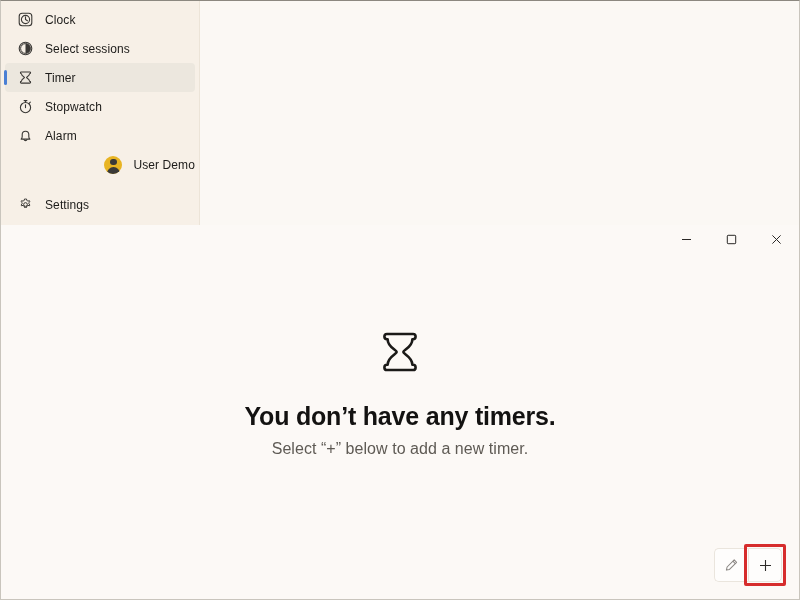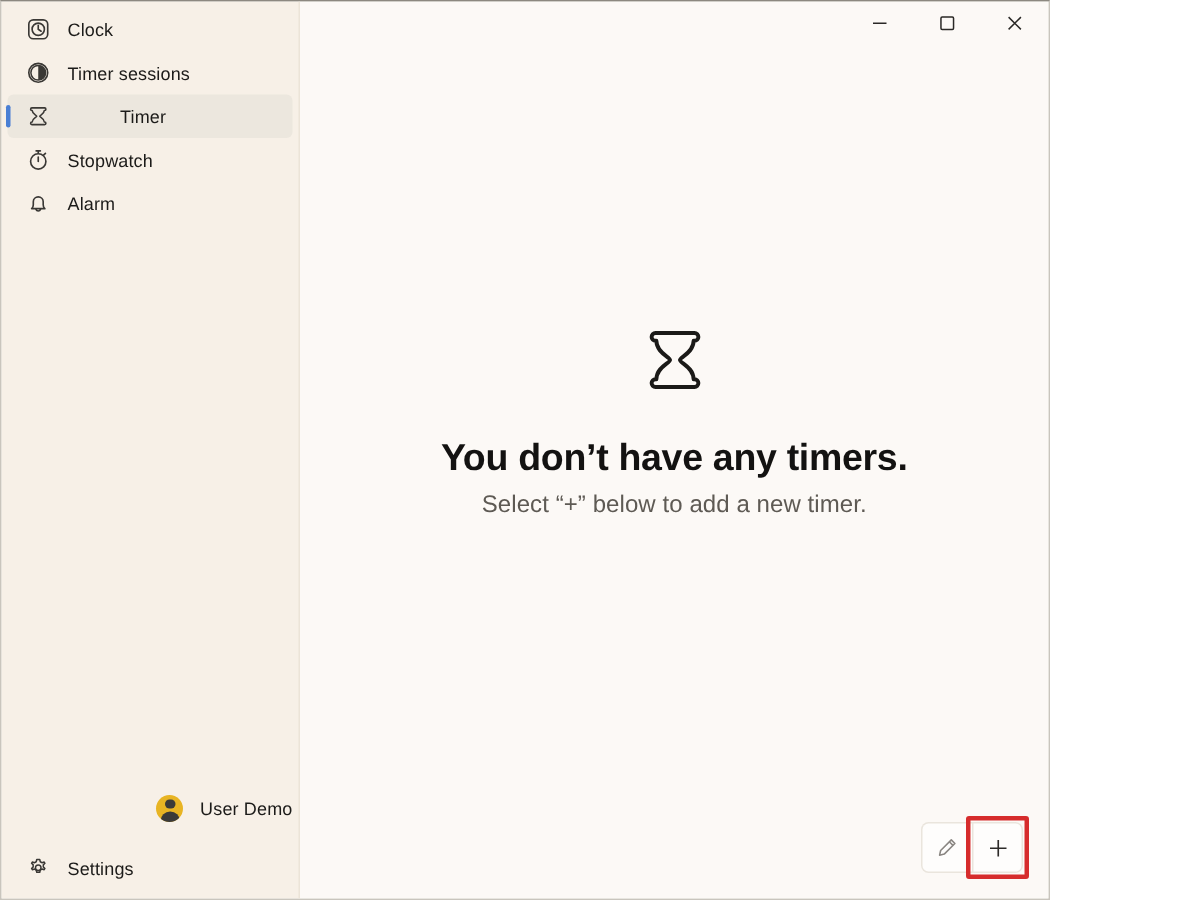--- a/index.html
+++ b/index.html
@@ -8,30 +8,31 @@
   }
   body {
     width: 800px;
     height: 600px;
     overflow: hidden;
     font-family: "Liberation Sans", sans-serif;
     background: #ffffff;
   }
   .window {
     position: relative;
-    width: 700px;
+    width: 800px;
     height: 600px;
     display: flex;
     background: #fbf8f4;
     box-sizing: border-box;
     border-top: 1px solid #8c8880;
     border-left: 1px solid #c9c5bd;
     border-right: 1px solid #c9c5bd;
     border-bottom: 1px solid #c9c5bd;
     overflow: hidden;
+    flex-direction: column;
   }
 
   
   .sidebar {
     width: 199px;
     height: 100%;
     background: #f7f0e7;
     box-sizing: border-box;
     border-right: 1px solid #ece4d8;
     display: flex;
@@ -48,21 +49,20 @@
     margin: 0 4px;
     border-radius: 4px;
     display: flex;
     align-items: center;
     padding-left: 6px;
     box-sizing: border-box;
     cursor: default;
   }
   .nav-item.selected {
     background: #ece7de;
-    gap: 35px;
   }
   .nav-item .sel-bar {
     position: absolute;
     left: -1px;
     top: 7px;
     width: 3px;
     height: 15px;
     border-radius: 2px;
     background: #4a7fd4;
     display: none;
@@ -245,21 +245,21 @@
 
       <div class="nav-item">
 
         <span class="nav-icon">
           <svg width="17" height="17" viewBox="0 0 17 17">
             <circle cx="8.5" cy="8.5" r="6.3" fill="none" stroke="#3a3835" stroke-width="1.1"></circle>
             <path d="M8.5 3.6 A4.9 4.9 0 0 1 8.5 13.4 Z" fill="#3a3835"></path>
             <circle cx="8.5" cy="8.5" r="4.9" fill="none" stroke="#3a3835" stroke-width="1"></circle>
           </svg>
         </span>
-        <span class="nav-label">Timer sessions</span>
+        <span class="nav-label">Select sessions</span>
       </div>
 
       <div class="nav-item selected">
         <span class="sel-bar"></span>
         <span class="nav-icon">
           <svg width="17" height="17" viewBox="0 0 17 17">
             <path d="M4.3 2.9 h8.4 a0.9 0.9 0 0 1 0 1.8 h-0.15 c0 2.2 -3.05 3.2 -3.05 3.8 s3.05 1.6 3.05 3.8 h0.15 a0.9 0.9 0 0 1 0 1.8 h-8.4 a0.9 0.9 0 0 1 0 -1.8 h0.15 c0 -2.2 3.05 -3.2 3.05 -3.8 s-3.05 -1.6 -3.05 -3.8 h-0.15 a0.9 0.9 0 0 1 0 -1.8 z" fill="none" stroke="#3a3835" stroke-width="1.05" stroke-linejoin="round"></path>
           </svg>
         </span>
         <span class="nav-label">Timer</span>

